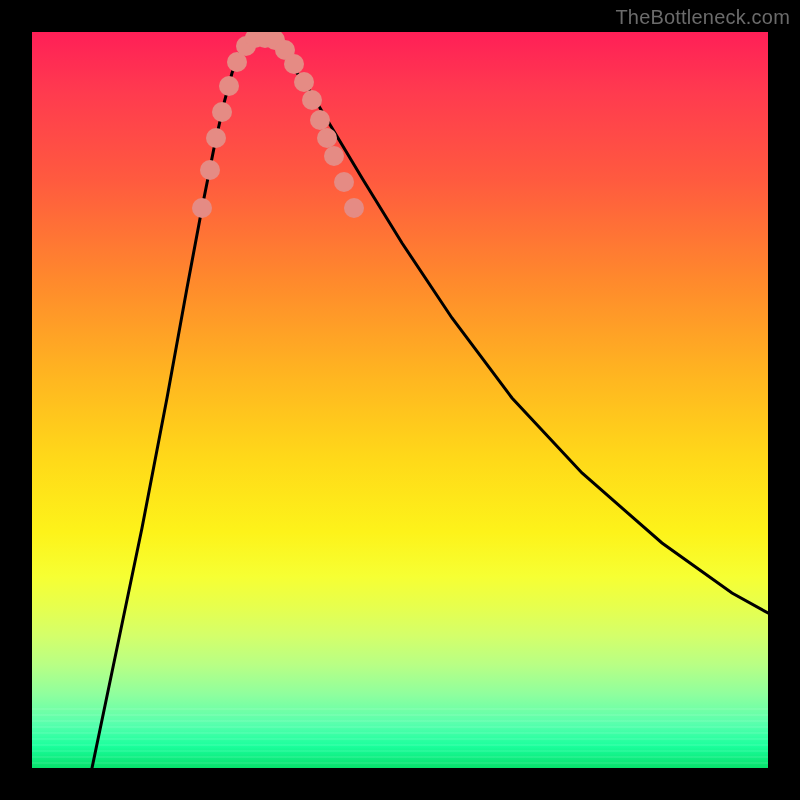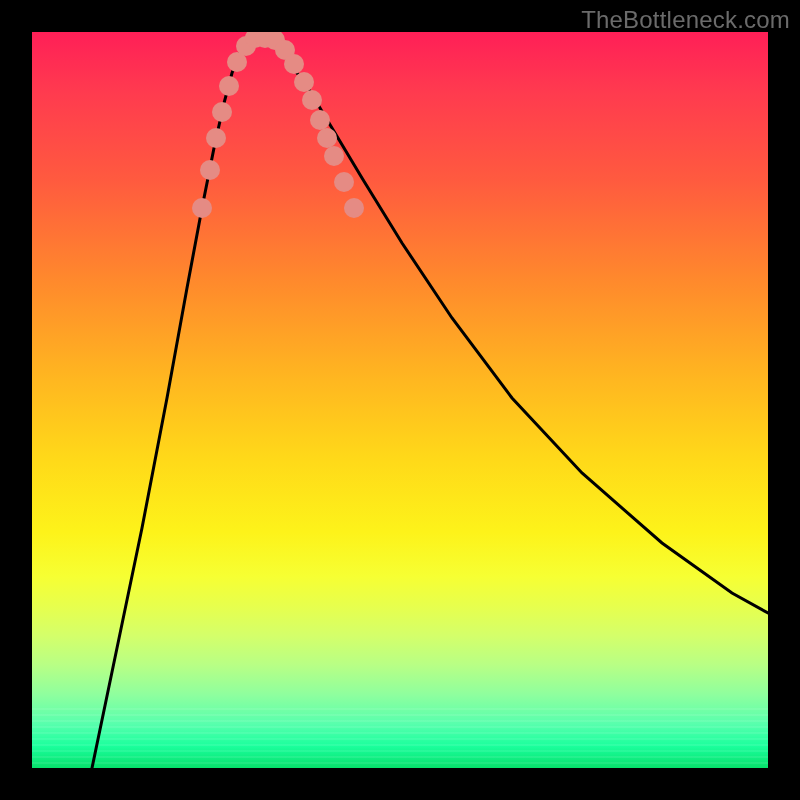--- a/index.html
+++ b/index.html
@@ -68,21 +68,21 @@
     top: 0;
     width: 736px;
     height: 736px;
     pointer-events: none;
   }
   .watermark {
     position: absolute;
     top: 6px;
     right: 10px;
     color: #6b6b6b;
-    font-size: 24px;
+    font-size: 20px;
     letter-spacing: 0.2px;
     user-select: none;
   }
 </style>
 </head>
 <body>
 
 <div class="frame">
   <div class="plot-area">
     <div class="green-stripes"></div>

